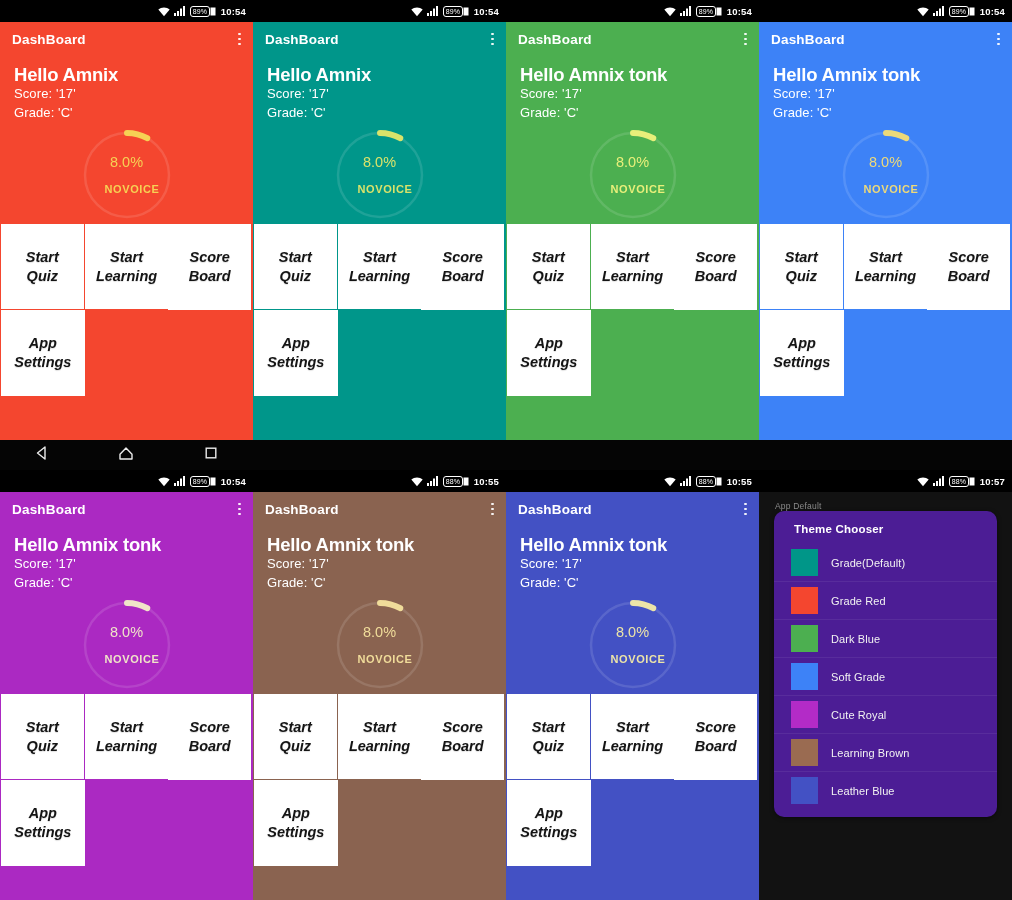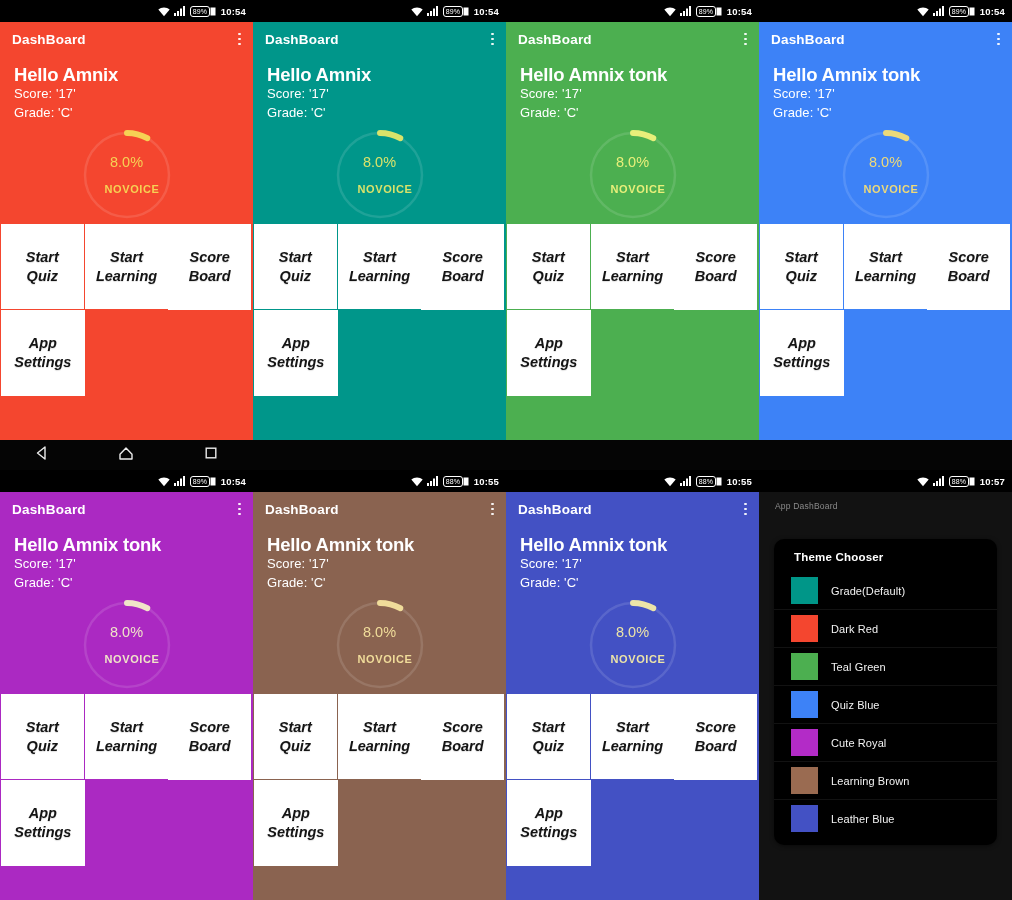--- a/index.html
+++ b/index.html
@@ -62,21 +62,21 @@
     justify-content:space-around;
   }
   .navbar .nav-ico { opacity:.92; }
 
   
   .settings-screen { background:#121212; }
   .settings-title {
     color:#8a8a8a; font-size:8.5px; padding:9px 0 0 16px; letter-spacing:.2px;
   }
   .dialog {
-    margin:28px 15px 0 15px; background:#000000; border-radius:10px;
+    margin:0 15px 0 15px; background:#4c1d95; border-radius:10px;
     padding:10px 0 8px 0; box-shadow:0 1px 4px rgba(0,0,0,.5);
   }
   .dialog-title {
     color:#fff; font-size:11.5px; font-weight:bold; padding:2px 0 9px 20px;
     letter-spacing:.2px;
   }
   .theme-row {
     display:flex; align-items:center; gap:13px; padding:5px 0 5px 17px;
     border-top:1px solid rgba(255,255,255,.07); cursor:pointer;
   }
@@ -628,39 +628,39 @@
     </span>
     <span class="sb-bat">
       <svg width="26" height="11" viewBox="0 0 26 11">
         <rect x="0.5" y="0.5" width="19" height="10" rx="2.5" fill="none" stroke="#fff" stroke-width="1"></rect>
         <text x="10" y="8" font-size="7" font-family="Liberation Sans, sans-serif" fill="#fff" text-anchor="middle">88%</text>
         <rect x="20.5" y="1.5" width="5" height="8" fill="#fff"></rect>
       </svg>
     </span>
     <span class="sb-time">10:57</span>
   </div>
-    <div class="settings-title">App DashBoard</div>
+    <div class="settings-title">App Default</div>
     <div class="dialog">
       <div class="dialog-title">Theme Chooser</div>
 
     <div class="theme-row" style="border-top:none;">
       <span class="swatch" style="background:#009688;"></span>
       <span class="theme-label">Grade(Default)</span>
     </div>
     <div class="theme-row" style="">
       <span class="swatch" style="background:#f4462f;"></span>
-      <span class="theme-label">Dark Red</span>
+      <span class="theme-label">Grade Red</span>
     </div>
     <div class="theme-row" style="">
       <span class="swatch" style="background:#4caf50;"></span>
-      <span class="theme-label">Teal Green</span>
+      <span class="theme-label">Dark Blue</span>
     </div>
     <div class="theme-row" style="">
       <span class="swatch" style="background:#3d82f7;"></span>
-      <span class="theme-label">Quiz Blue</span>
+      <span class="theme-label">Soft Grade</span>
     </div>
     <div class="theme-row" style="">
       <span class="swatch" style="background:#b32bc7;"></span>
       <span class="theme-label">Cute Royal</span>
     </div>
     <div class="theme-row" style="">
       <span class="swatch" style="background:#9a6b51;"></span>
       <span class="theme-label">Learning Brown</span>
     </div>
     <div class="theme-row" style="">

